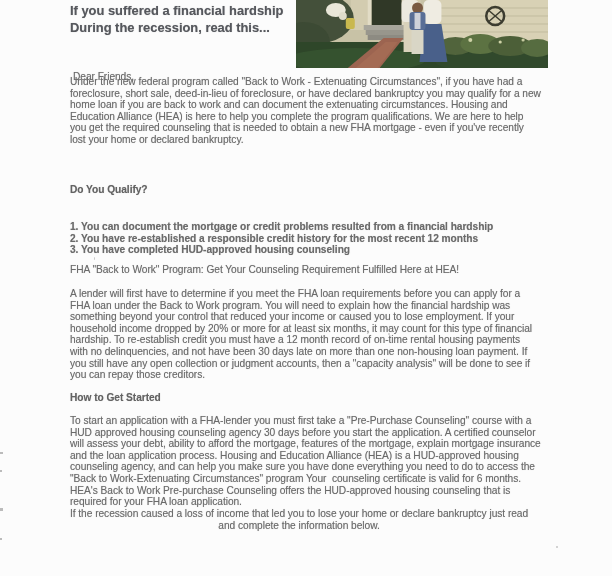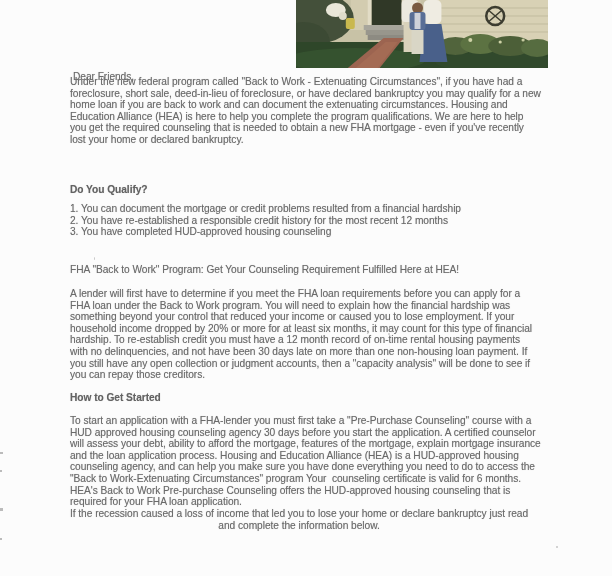--- a/index.html
+++ b/index.html
@@ -41,21 +41,21 @@
     text-shadow: 0 0 0.7px rgba(107,107,107,0.5);
   }
   .bold-heading {
     font-weight: bold;
     color: #636363;
   }
   .salutation      { top: 71px; left: 73px; }
   .intro           { top: 76px; }
   .qualify-heading { top: 184px; }
   .qualify-lead    { top: 196px; }
-  .qualify-items   { top: 203px; }
+  .qualify-items   { top: 221px; font-weight: bold; }
   .program-line    { top: 264px; }
   .lender-para     { top: 288px; }
   .started-heading { top: 392px; }
   .started-body    { top: 415px; }
   .closing         { top: 508px; text-align: center; }
   .speck {
     position: absolute;
     background: #9a9a9a;
     opacity: 0.55;
     border-radius: 50%;
@@ -65,20 +65,22 @@
     left: 0;
     background: #8f8f8f;
     opacity: 0.6;
   }
 </style>
 </head>
 <body>
 
 <div class="page">
 
+  <div class="headline">If you suffered a financial hardship
+During the recession, read this...</div>
 
   <svg class="photo" viewBox="0 0 253 68" preserveAspectRatio="none" xmlns="http://www.w3.org/2000/svg">
     <rect width="253" height="68" fill="#c8c2a6"></rect>
     <rect x="140" y="0" width="113" height="46" fill="#d8d1b5"></rect>
     <g stroke="#c2bb9e" stroke-width="1">
       <line x1="140" y1="8" x2="253" y2="8"></line>
       <line x1="140" y1="16" x2="253" y2="16"></line>
       <line x1="140" y1="24" x2="253" y2="24"></line>
       <line x1="140" y1="32" x2="253" y2="32"></line>
     </g>

